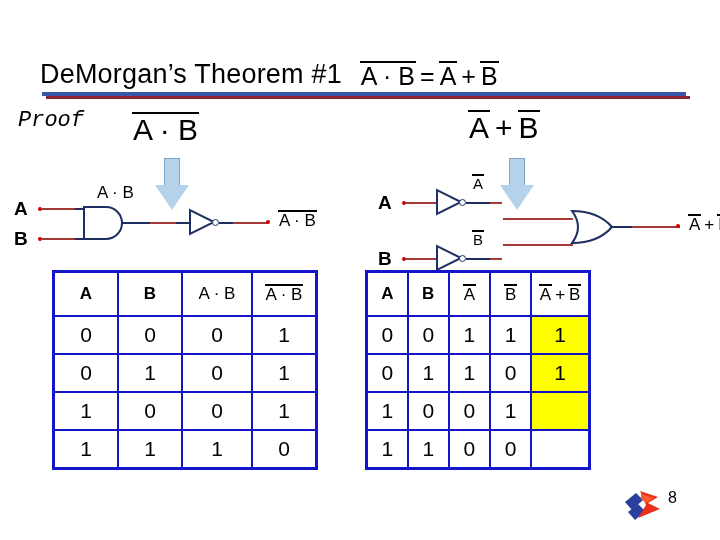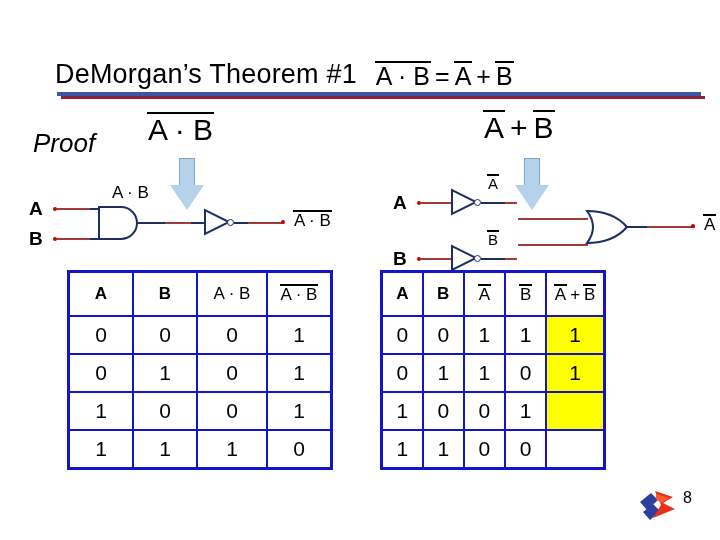--- a/index.html
+++ b/index.html
@@ -1,39 +1,39 @@
 <!DOCTYPE html>
 <html><head>
 <meta charset="utf-8">
 <style>
   html,body{margin:0;padding:0;}
   body{
     width:720px;height:540px;background:#ffffff;
     font-family:"Liberation Sans",sans-serif;
     overflow:hidden;position:relative;
   }
-  .slide{position:absolute;left:15px;top:0;width:591px;height:540px;}
+  .slide{position:absolute;left:0;top:0;width:591px;height:540px;}
 
   
   .title-row{position:absolute;left:40px;top:46px;width:660px;height:44px;
     display:flex;align-items:flex-end;}
   .title-text{font-size:27px;color:#000;white-space:nowrap;letter-spacing:.2px;}
   .title-eq{margin-left:18px;font-size:25px;color:#000;white-space:nowrap;
     display:flex;align-items:flex-end;gap:3px;padding-bottom:1px;}
 
   .ovb{display:inline-block;border-top:2px solid #000;line-height:1.05;padding:0 1px;}
   .nb{display:inline-block;line-height:1.05;padding:0 1px;}
 
   .rule-wrap{position:absolute;left:42px;top:92px;width:648px;height:7px;}
   .rule-blue{position:absolute;left:0;top:0;width:644px;height:4px;background:#3a56a6;}
   .rule-red{position:absolute;left:4px;top:4px;width:644px;height:3px;background:#8d2436;}
 
   
-  .proof{position:absolute;left:18px;top:108px;font-size:26px;font-style:italic;
-    font-family:Liberation Sans, sans-serif;color:#000;margin-top:20px;}
+  .proof{position:absolute;left:18px;top:108px;font-size:22px;font-style:italic;
+    font-family:Liberation Mono, monospace;color:#000;}
 
   
   .expr-left{position:absolute;left:132px;top:112px;font-size:30px;color:#000;}
   .expr-right{position:absolute;left:468px;top:110px;font-size:30px;color:#000;
     display:flex;align-items:flex-end;gap:4px;}
 
   
   .darrow{position:absolute;width:34px;height:52px;}
   .darrow .shaft{position:absolute;left:9px;top:0;width:16px;height:28px;
     background:#b6d2ea;border:1px solid #7ba7cf;border-bottom:none;box-sizing:border-box;}

